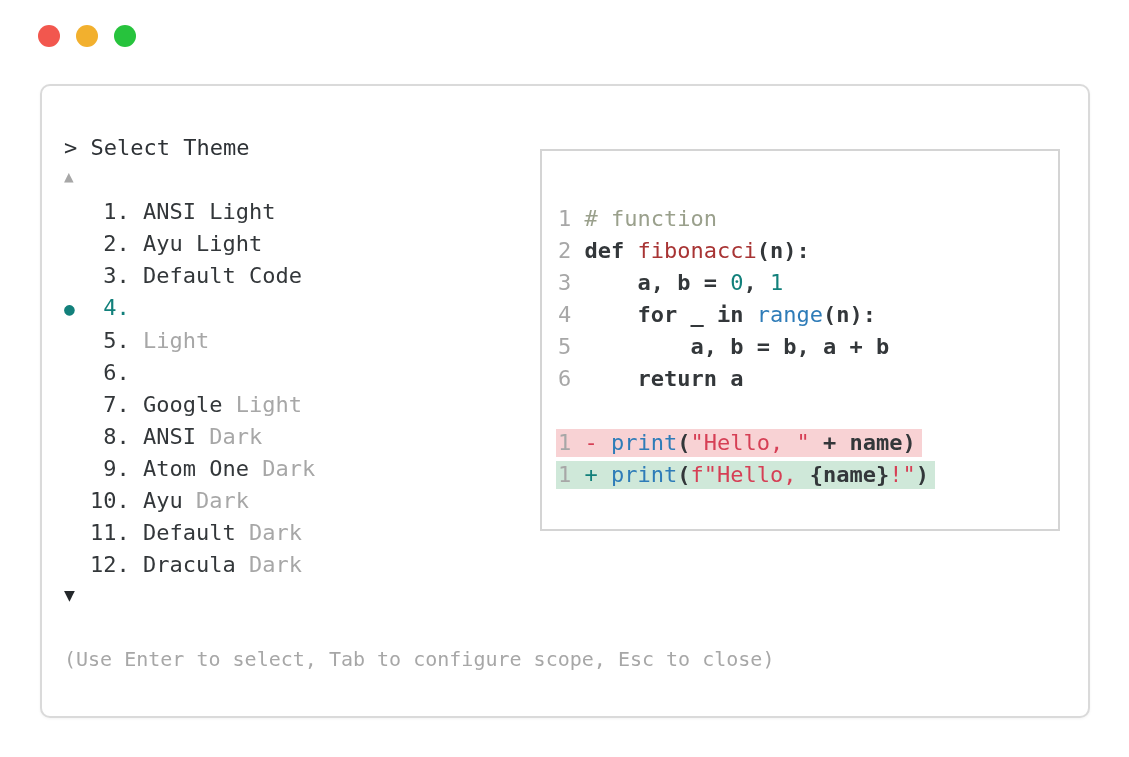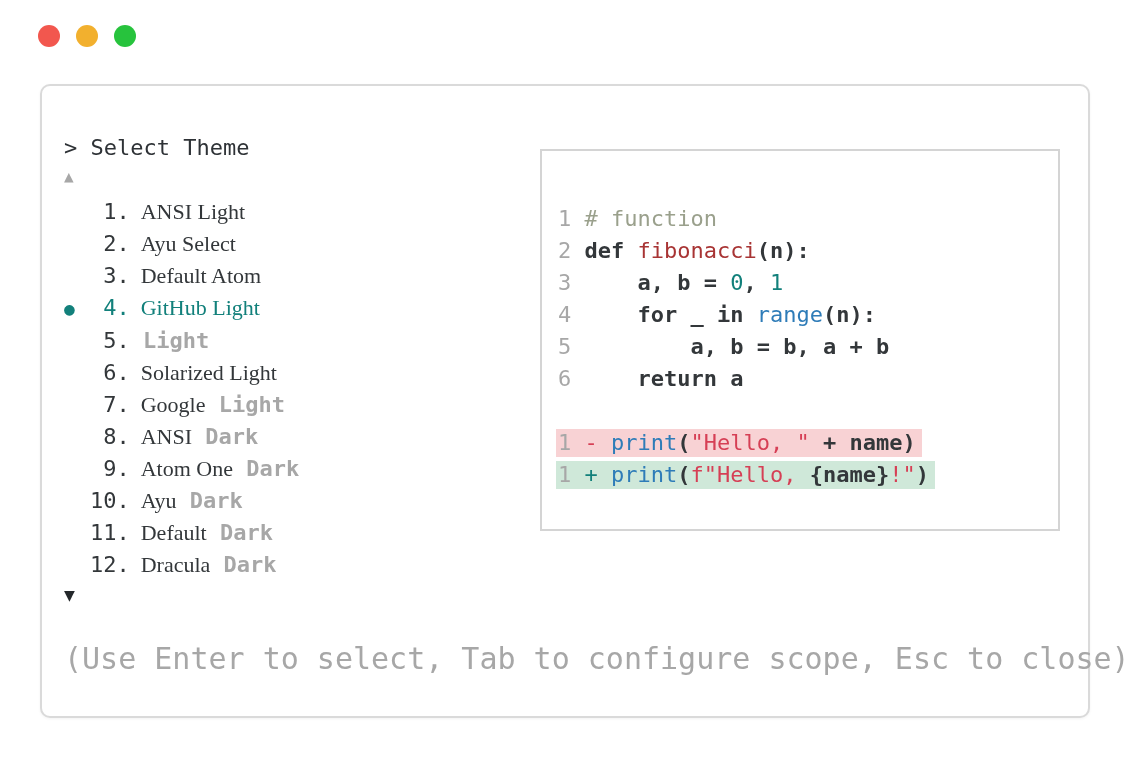--- a/index.html
+++ b/index.html
@@ -32,25 +32,25 @@
   .right-col{flex:1;}
 
   .prompt,.preview-title{font-size:22px;line-height:28px;height:28px;color:#2e3236;white-space:pre;}
   .scroll-up{height:30px;line-height:30px;font-size:16px;color:var(--muted-gray);cursor:pointer;}
   .scroll-down{height:28px;line-height:28px;font-size:18px;color:#24282b;cursor:pointer;}
 
   #theme-list{list-style:none;margin:4px 0 0 0;padding:0;}
   #theme-list li{display:flex;align-items:baseline;line-height:32px;font-size:22px;color:var(--text-dark);cursor:pointer;}
   .bullet-col{width:26px;flex:0 0 26px;font-size:18px;color:var(--accent-teal);}
   .num{width:3ch;flex:0 0 auto;text-align:right;white-space:pre;}
-  .name{margin-left:1ch;white-space:pre;font-family:Liberation Serif, serif;}
-  .muted{color:var(--muted-gray);white-space:pre;font-weight:bold;}
+  .name{margin-left:1ch;white-space:pre;}
+  .muted{color:var(--muted-gray);white-space:pre;}
   li.selected .num,li.selected .name{color:var(--accent-teal);}
 
-  .hint{margin-top:36px;font-size:30px;line-height:28px;color:var(--muted-gray);white-space:pre;}
+  .hint{margin-top:36px;font-size:20px;line-height:28px;color:var(--muted-gray);white-space:pre;}
 
   .preview-box{
     margin-top:15px;width:520px;height:382px;background:#fff;
     border:2px solid var(--box-border);overflow:hidden;
   }
   #code{padding:52px 0 0 16px;font-size:22px;line-height:32px;white-space:pre;}
   .code-line{min-height:32px;}
   .line-chip{display:inline-block;line-height:28px;padding:0 6px 0 2px;margin-left:-2px;}
   .bg-del{background:var(--diff-removed-bg);}
   .bg-add{background:var(--diff-added-bg);}
@@ -80,41 +80,39 @@
       <div class="scroll-up">▲</div>
       <ul id="theme-list">
           <li>
             <span class="bullet-col"></span>
             <span class="num">1.</span>
             <span class="name">ANSI Light</span>
           </li>
           <li>
             <span class="bullet-col"></span>
             <span class="num">2.</span>
-            <span class="name">Ayu Select</span>
+            <span class="name">Ayu Light</span>
           </li>
           <li>
             <span class="bullet-col"></span>
             <span class="num">3.</span>
-            <span class="name">Default Atom</span>
+            <span class="name">Default Code</span>
           </li>
           <li class="selected">
             <span class="bullet-col">●</span>
             <span class="num">4.</span>
-            <span class="name">GitHub Light</span>
           </li>
           <li>
             <span class="bullet-col"></span>
             <span class="num">5.</span>
             <span class="muted"> Light</span>
           </li>
           <li>
             <span class="bullet-col"></span>
             <span class="num">6.</span>
-            <span class="name">Solarized Light</span>
           </li>
           <li>
             <span class="bullet-col"></span>
             <span class="num">7.</span>
             <span class="name">Google</span>
             <span class="muted"> Light</span>
           </li>
           <li>
             <span class="bullet-col"></span>
             <span class="num">8.</span>

